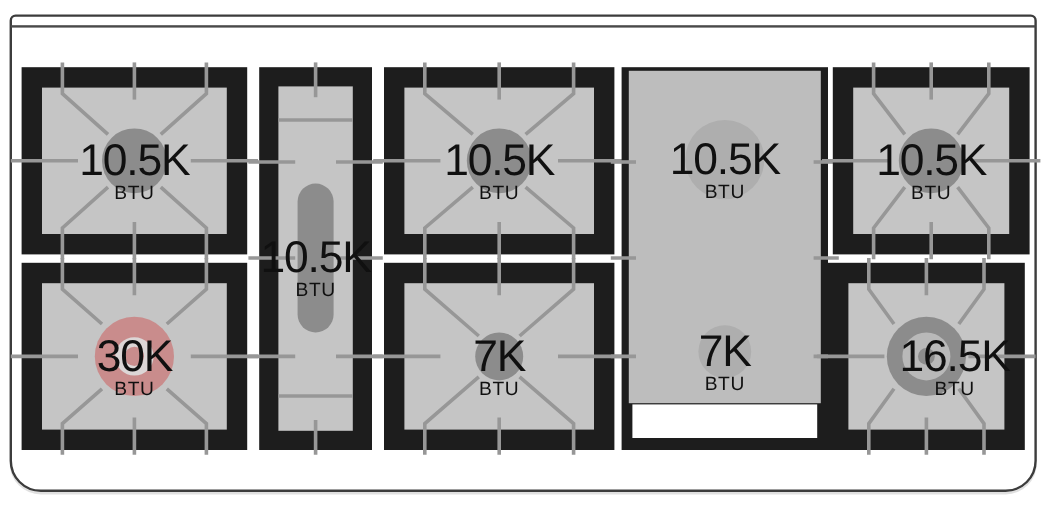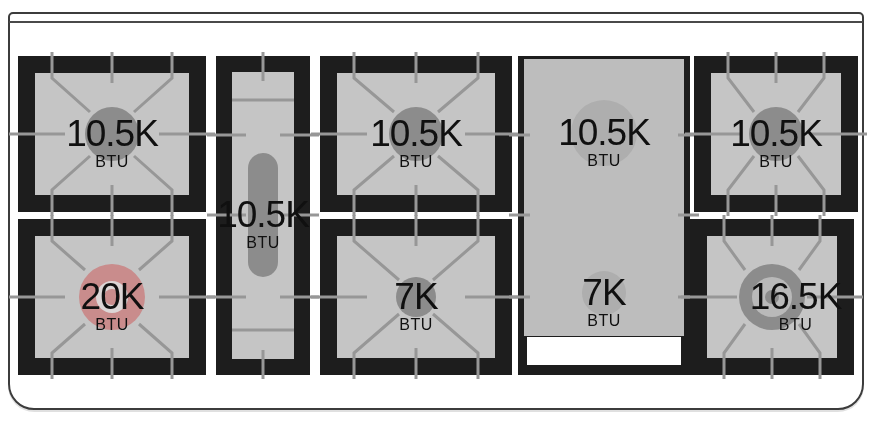--- a/index.html
+++ b/index.html
@@ -62,21 +62,21 @@
           <path d="M197 78H141" fill="none" stroke="#979797" stroke-width="3"></path>
           <path d="M34 -4V22L67 51" fill="none" stroke="#979797" stroke-width="3"></path>
           <path d="M154 -4V22L121 51" fill="none" stroke="#979797" stroke-width="3"></path>
           <path d="M34 160V134L67 105" fill="none" stroke="#979797" stroke-width="3"></path>
           <path d="M154 160V134L121 105" fill="none" stroke="#979797" stroke-width="3"></path>
           <circle cx="94" cy="78" r="33" fill="#c98c8c"></circle>
           <circle cx="94" cy="78" r="16" fill="#dcd6d6"></circle>
           <circle cx="94" cy="78" r="8" fill="#c98c8c"></circle>
         </svg>
         <div class="labels" style="top: 60px;">
-          <span class="val">20K</span>
+          <span class="val">30K</span>
           <span class="unit">BTU</span>
         </div>
       </div>
       <div class="station" style="left: 216px; top: 56px; width: 94px; height: 319px;">
         <svg width="94" height="319">
           <rect x="0" y="0" width="94" height="319" fill="#1d1d1d"></rect>
           <rect x="16" y="16" width="62" height="287" fill="#c5c5c5"></rect>
           <path d="M16 44H78" fill="none" stroke="#979797" stroke-width="3"></path>
           <path d="M16 274H78" fill="none" stroke="#979797" stroke-width="3"></path>
           <path d="M-9 79H30" fill="none" stroke="#979797" stroke-width="3"></path>

